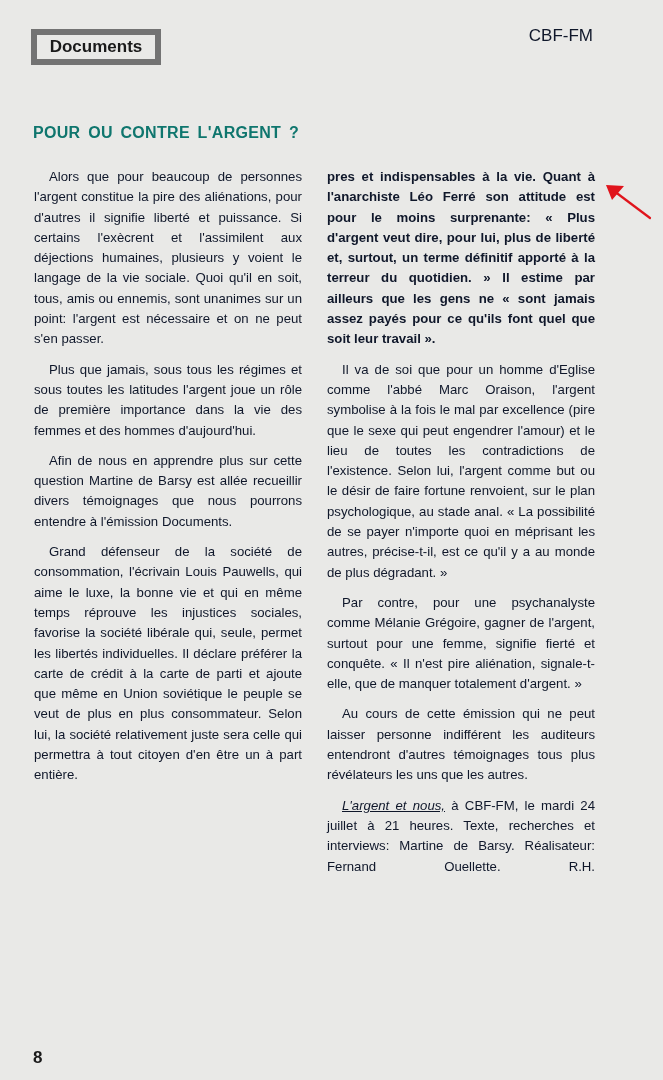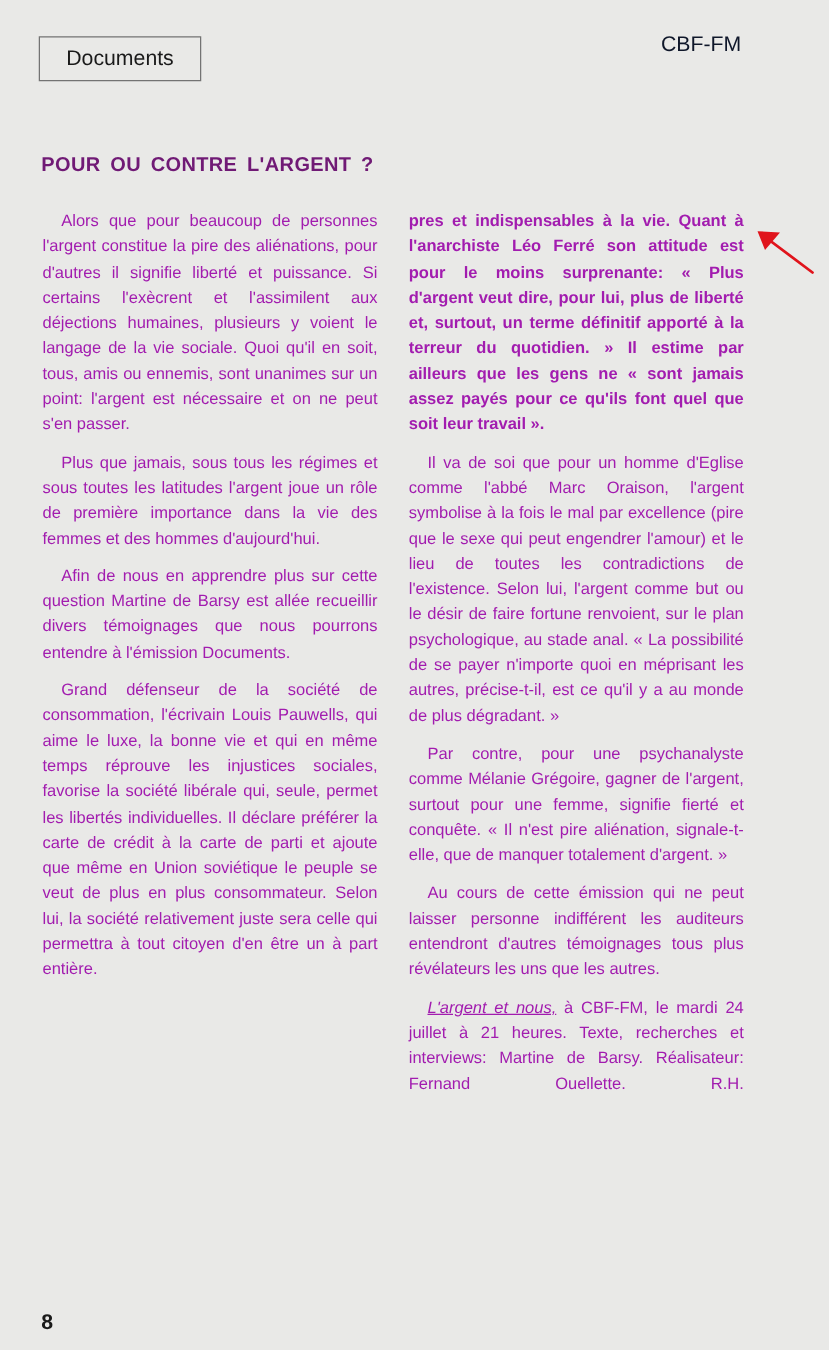--- a/index.html
+++ b/index.html
@@ -7,38 +7,38 @@
       width: 663px; height: 1080px;
       background: #e9e9e7;
       position: relative;
       overflow: hidden;
       font-family: "Liberation Sans", sans-serif;
       color: #2a2a2a;
     }
     .section-box {
       position: absolute; left: 31px; top: 29px;
       width: 130px; height: 36px;
-      border: 1px solid #737373;
+      border: 6px solid #737373;
       box-sizing: border-box;
       display: flex; align-items: center; justify-content: center;
-      font-weight: normal; font-size: 17px; color: #1a1a1a;
+      font-weight: bold; font-size: 17px; color: #1a1a1a;
     }
     .station {
       position: absolute; right: 70px; top: 26px;
       text-align: right; font-size: 17px; line-height: 20px; color: #0f172a;
     }
     .headline {
       position: absolute; left: 33px; top: 124px;
-      font-weight: bold; font-size: 16px; color: #701a75; letter-spacing: 0.3px;
+      font-weight: bold; font-size: 16px; color: #0f766e; letter-spacing: 0.3px;
       word-spacing: 3px;
     }
     .col {
       position: absolute; top: 167px; width: 268px;
       font-size: 13.2px; line-height: 20.3px;
-      text-align: justify; color: #a21caf;
+      text-align: justify; color: #0f172a;
     }
     .col.left { left: 34px; }
     .col.right { left: 327px; }
     .col p { margin: 0 0 10px 0; text-indent: 15px; }
     .col p.cont { text-indent: 0; font-weight: bold; }
     .col p.sig { text-align-last: justify; }
     .em-bold { font-weight: normal; }
     .ital { font-style: italic; text-decoration: underline; }
     .page-num {
       position: absolute; left: 33px; top: 1048px;

